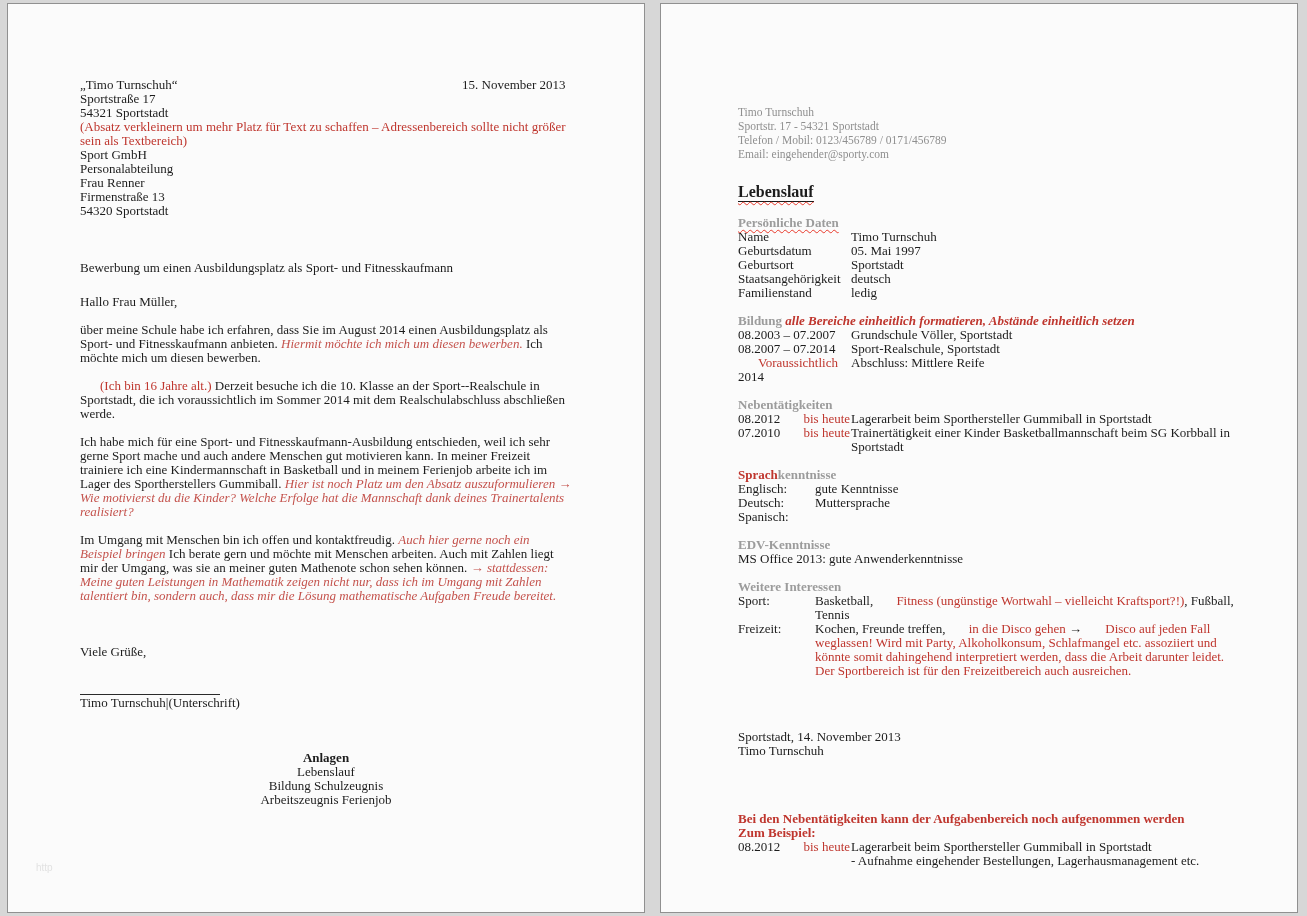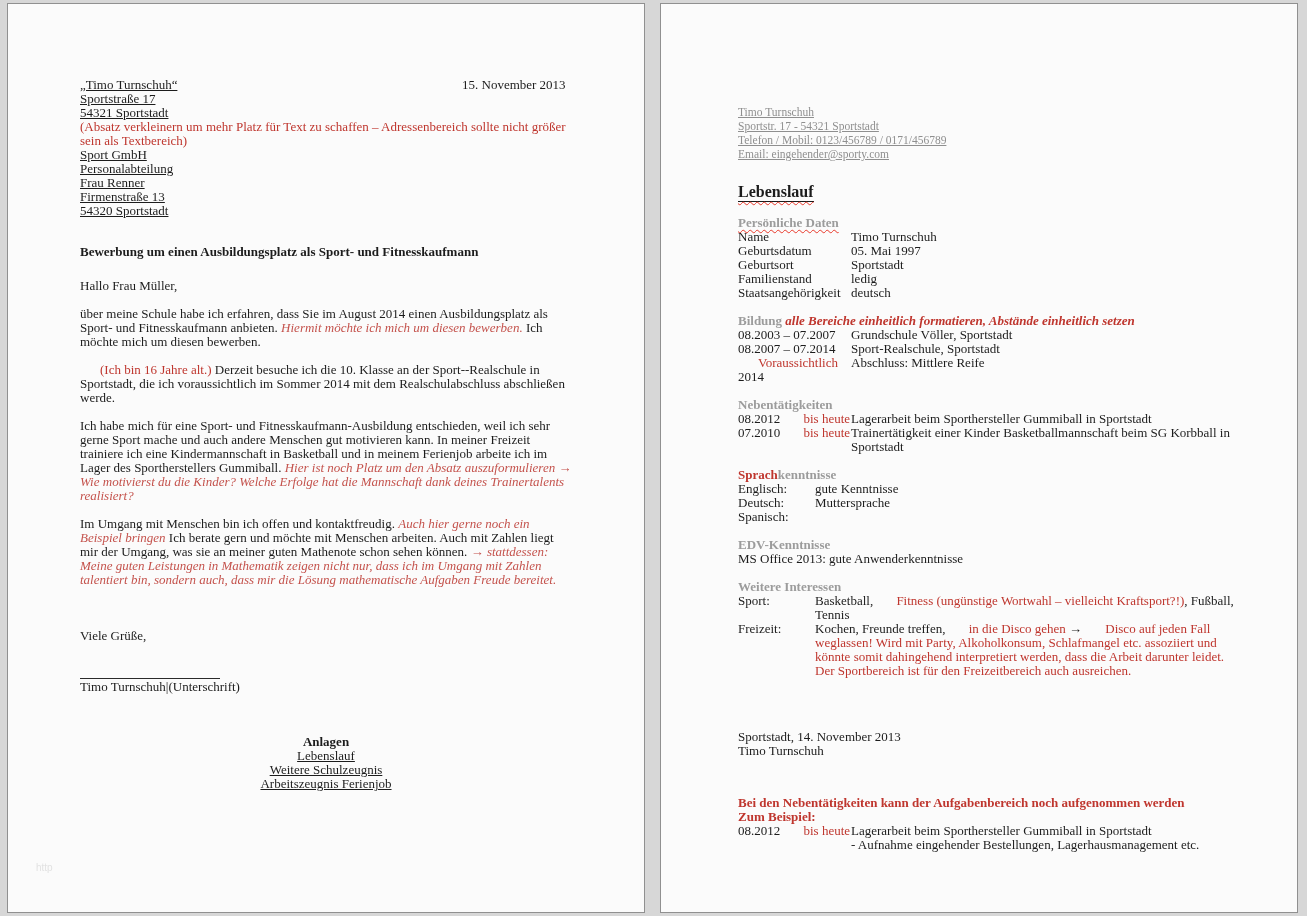--- a/index.html
+++ b/index.html
@@ -25,23 +25,23 @@
   #page-letter{left:7px;}
   #page-cv{left:660px;}
 
   
   .letter-content{
     position:absolute;left:72px;top:74px;width:492px;
     line-height:14px;
   }
   .letter-head{position:relative;}
   .letter-date{position:absolute;left:382px;top:0;white-space:nowrap;}
-  .line{min-height:14px;text-decoration:underline;}
+  .line{min-height:14px;}
   .ann{color:var(--red);}
-  .subject{font-weight:bold;margin-top:27px;}
+  .subject{font-weight:normal;margin-top:43px;}
   .salutation{margin-top:20px;}
   .para{margin:14px 0 0 0;}
   .closing{margin-top:42px;}
   .sig-rule{width:140px;border-bottom:1px solid #2a2a2a;height:23px;margin-top:13px;}
   .sig-name{margin-top:1px;}
   .enclosures{margin-top:41px;text-align:center;}
   .enclosures-title{font-weight:bold;}
   .watermark{
     position:absolute;left:28px;top:858px;
     color:#e2e2e2;font-size:10px;font-family:"Liberation Sans",sans-serif;
@@ -69,21 +69,21 @@
     text-decoration:underline;text-decoration-style:wavy;
     text-decoration-color:#e8392b;text-decoration-thickness:1px;
     text-underline-offset:2px;
   }
   .cv-row{display:flex;}
   .cv-row.full{display:block;}
   .cv-label{flex:0 0 113px;width:113px;}
   .cv-value{flex:1;}
   .narrow .cv-label{flex:0 0 77px;width:77px;}
   .cv-footer{margin-top:52px;}
-  .cv-note{margin-top:38px;font-weight:bold;color:var(--red);line-height:14px;}
+  .cv-note{margin-top:54px;font-weight:bold;color:var(--red);line-height:14px;}
   .note-rows .cv-label{flex:0 0 113px;width:113px;}
 
   
   .s-n{}
   .s-r{color:var(--red);margin-left:20px;}
   .s-ri{color:var(--redi);font-style:italic;}
   .s-rb{color:var(--red);font-weight:bold;}
   .s-rbi{color:var(--red);font-weight:bold;font-style:italic;}
   .s-gb{color:var(--gray-head);font-weight:bold;}
 </style>
@@ -121,21 +121,21 @@
 
     <div class="closing">Viele Grüße,</div>
 
     <div class="sig-rule"></div>
     <div class="sig-name">Timo Turnschuh|(Unterschrift)</div>
 
     <div class="enclosures">
       <div class="enclosures-title">Anlagen</div>
       <div>
           <div class="line">Lebenslauf</div>
-          <div class="line">Weitere Schulzeugnis</div>
+          <div class="line">Bildung Schulzeugnis</div>
           <div class="line">Arbeitszeugnis Ferienjob</div>
         </div>
     </div>
 
   </div>
   <div class="watermark">http</div>
 </div>
 
 <div class="page" id="page-cv">
   <div class="cv-content">
@@ -160,26 +160,26 @@
           </div>
           <div class="cv-row">
             <div class="cv-label"><span class="s-n">Geburtsdatum</span></div>
             <div class="cv-value"><span class="s-n">05. Mai 1997</span></div>
           </div>
           <div class="cv-row">
             <div class="cv-label"><span class="s-n">Geburtsort</span></div>
             <div class="cv-value"><span class="s-n">Sportstadt</span></div>
           </div>
           <div class="cv-row">
+            <div class="cv-label"><span class="s-n">Staatsangehörigkeit</span></div>
+            <div class="cv-value"><span class="s-n">deutsch</span></div>
+          </div>
+          <div class="cv-row">
             <div class="cv-label"><span class="s-n">Familienstand</span></div>
             <div class="cv-value"><span class="s-n">ledig</span></div>
-          </div>
-          <div class="cv-row">
-            <div class="cv-label"><span class="s-n">Staatsangehörigkeit</span></div>
-            <div class="cv-value"><span class="s-n">deutsch</span></div>
           </div>
         </div>
     </div>
 
     <div class="cv-section">
       <div class="cv-heading"><span class="s-gb">Bildung </span><span class="s-rbi">alle Bereiche einheitlich formatieren, Abstände einheitlich setzen</span></div>
       <div>
           <div class="cv-row">
             <div class="cv-label"><span class="s-n">08.2003 – 07.2007</span></div>
             <div class="cv-value"><span class="s-n">Grundschule Völler, Sportstadt</span></div>

